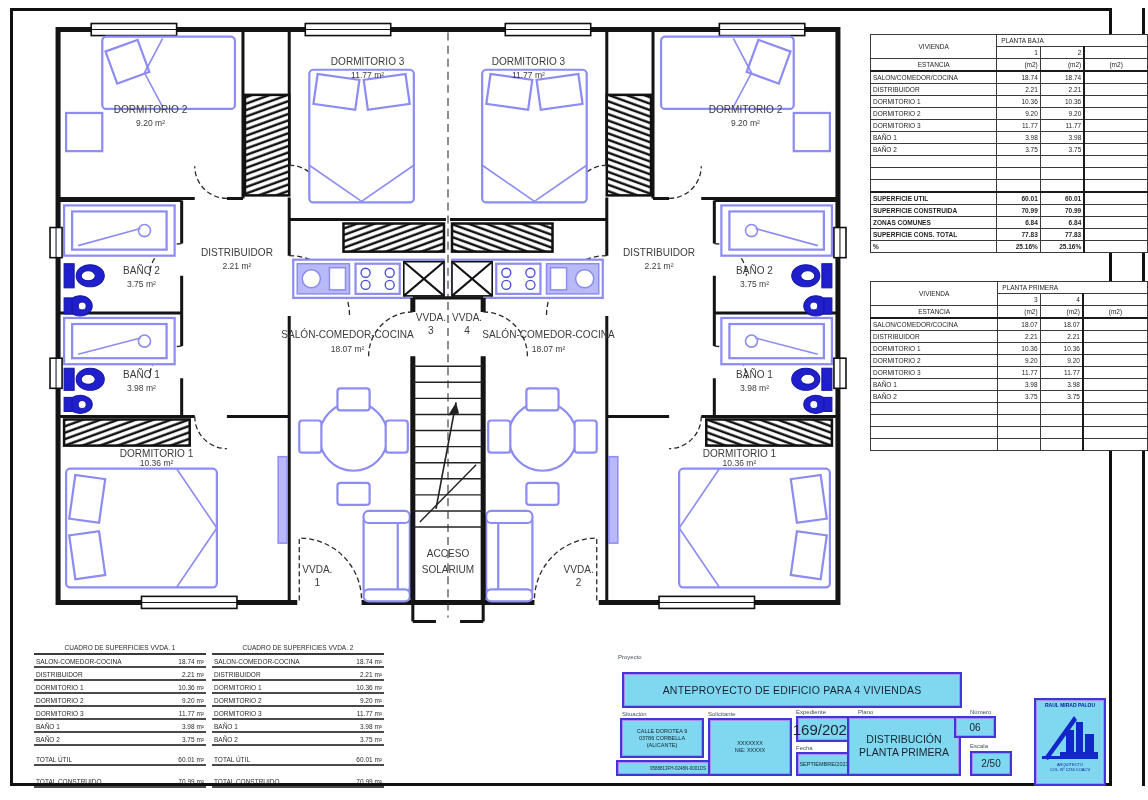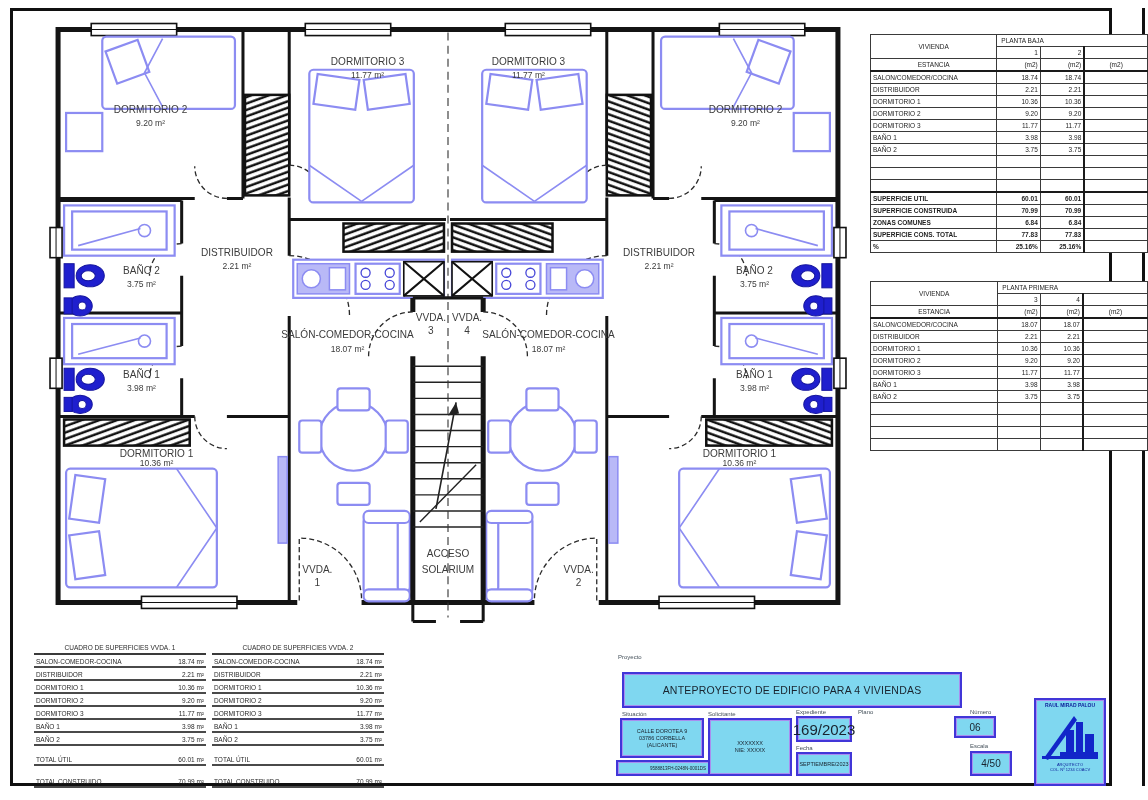--- a/index.html
+++ b/index.html
@@ -561,28 +561,32 @@
   <span class="tlabel" style="left:182px;top:57px">Expediente</span>
   <div class="cbox" style="left:182px;top:64px;width:56px;height:26px;font-size:15px">
     <span>169/2023</span>
   </div>
   <span class="tlabel" style="left:182px;top:93px">Fecha</span>
   <div class="cbox" style="left:182px;top:100px;width:56px;height:24px;font-size:5.5px">
     <span>SEPTIEMBRE/2023</span>
   </div>
 
   <span class="tlabel" style="left:244px;top:57px">Plano</span>
+  <div class="cbox planoline" style="left:233px;top:64px;width:114px;height:60px">
+    <span>DISTRIBUCIÓN</span>
+    <span>PLANTA PRIMERA</span>
+  </div>
 
   <span class="tlabel" style="left:356px;top:57px">Número</span>
   <div class="cbox bignum" style="left:340px;top:64px;width:42px;height:22px">
     <span>06</span>
   </div>
   <span class="tlabel" style="left:356px;top:91px">Escala</span>
   <div class="cbox bignum" style="left:356px;top:99px;width:42px;height:25px">
-    <span>4/50</span>
+    <span>2/50</span>
   </div>
 
   <div class="cbox" style="left:420px;top:46px;width:72px;height:88px;justify-content:flex-start;padding-top:2px">
     <span class="logo-top">RAUL MIRAD PALOU</span>
     <svg width="60" height="54" viewBox="0 0 60 54">
       <path d="M4,50 L34,8 L37,12 L8,52 Z" fill="#1226c9"></path>
       <rect x="26" y="22" width="8" height="22" fill="#1226c9"></rect>
       <rect x="36" y="14" width="7" height="30" fill="#1226c9"></rect>
       <rect x="45" y="26" width="9" height="18" fill="#1226c9"></rect>
       <rect x="20" y="44" width="38" height="4" fill="#1226c9"></rect>

